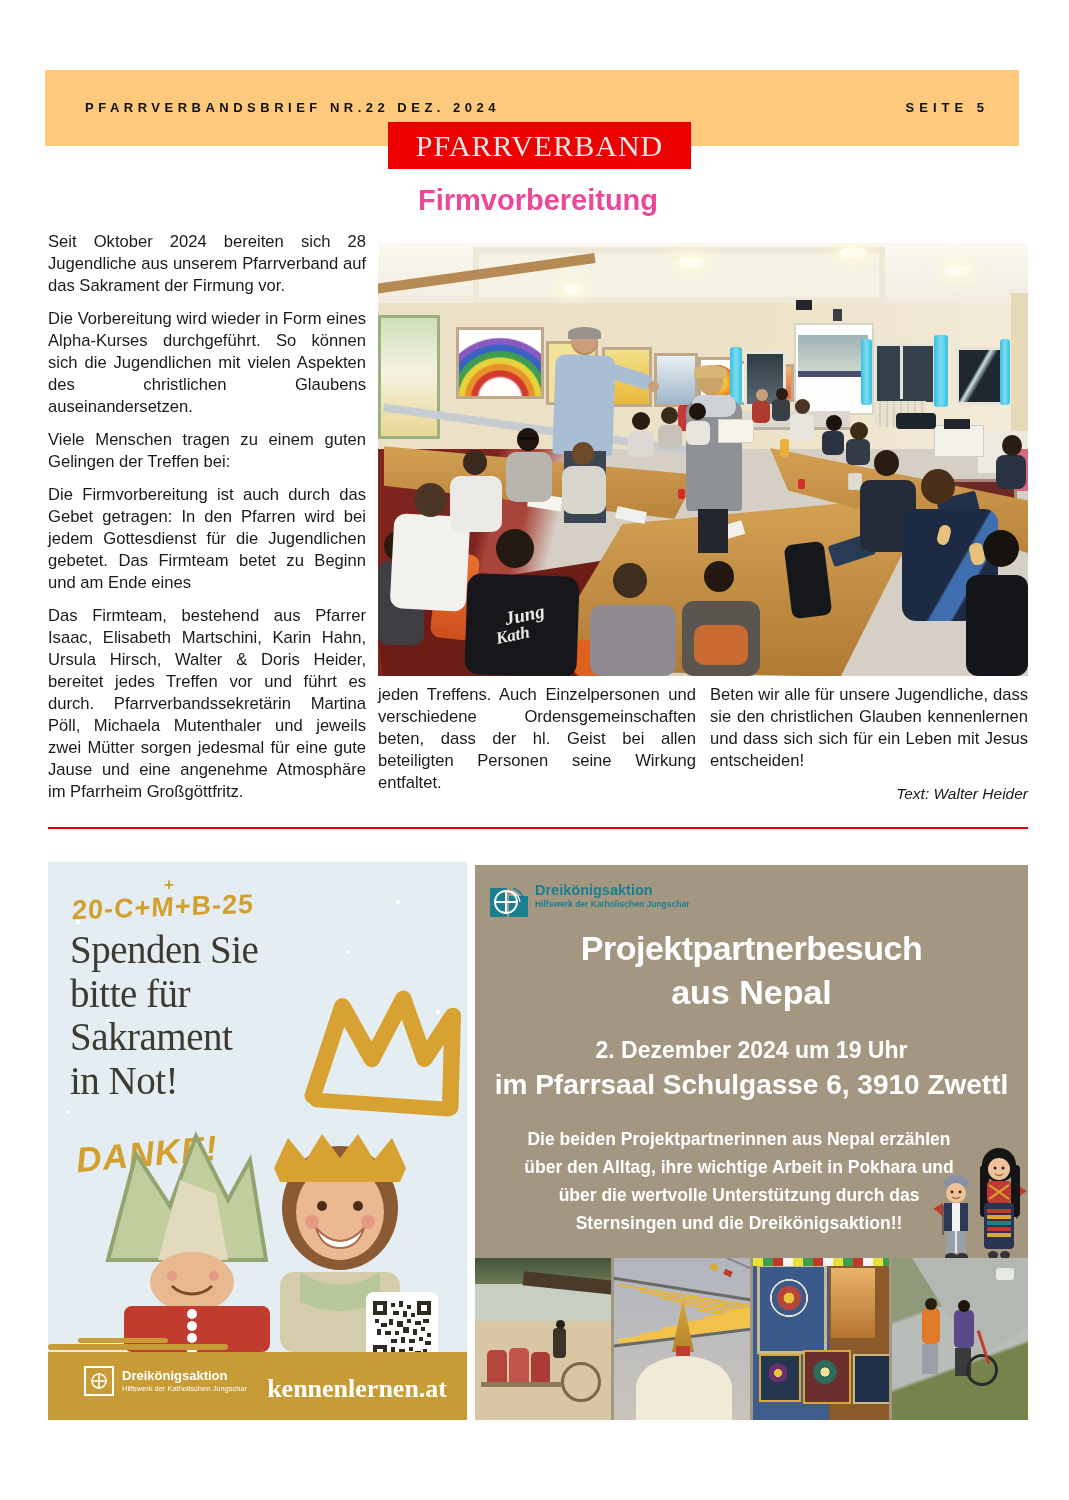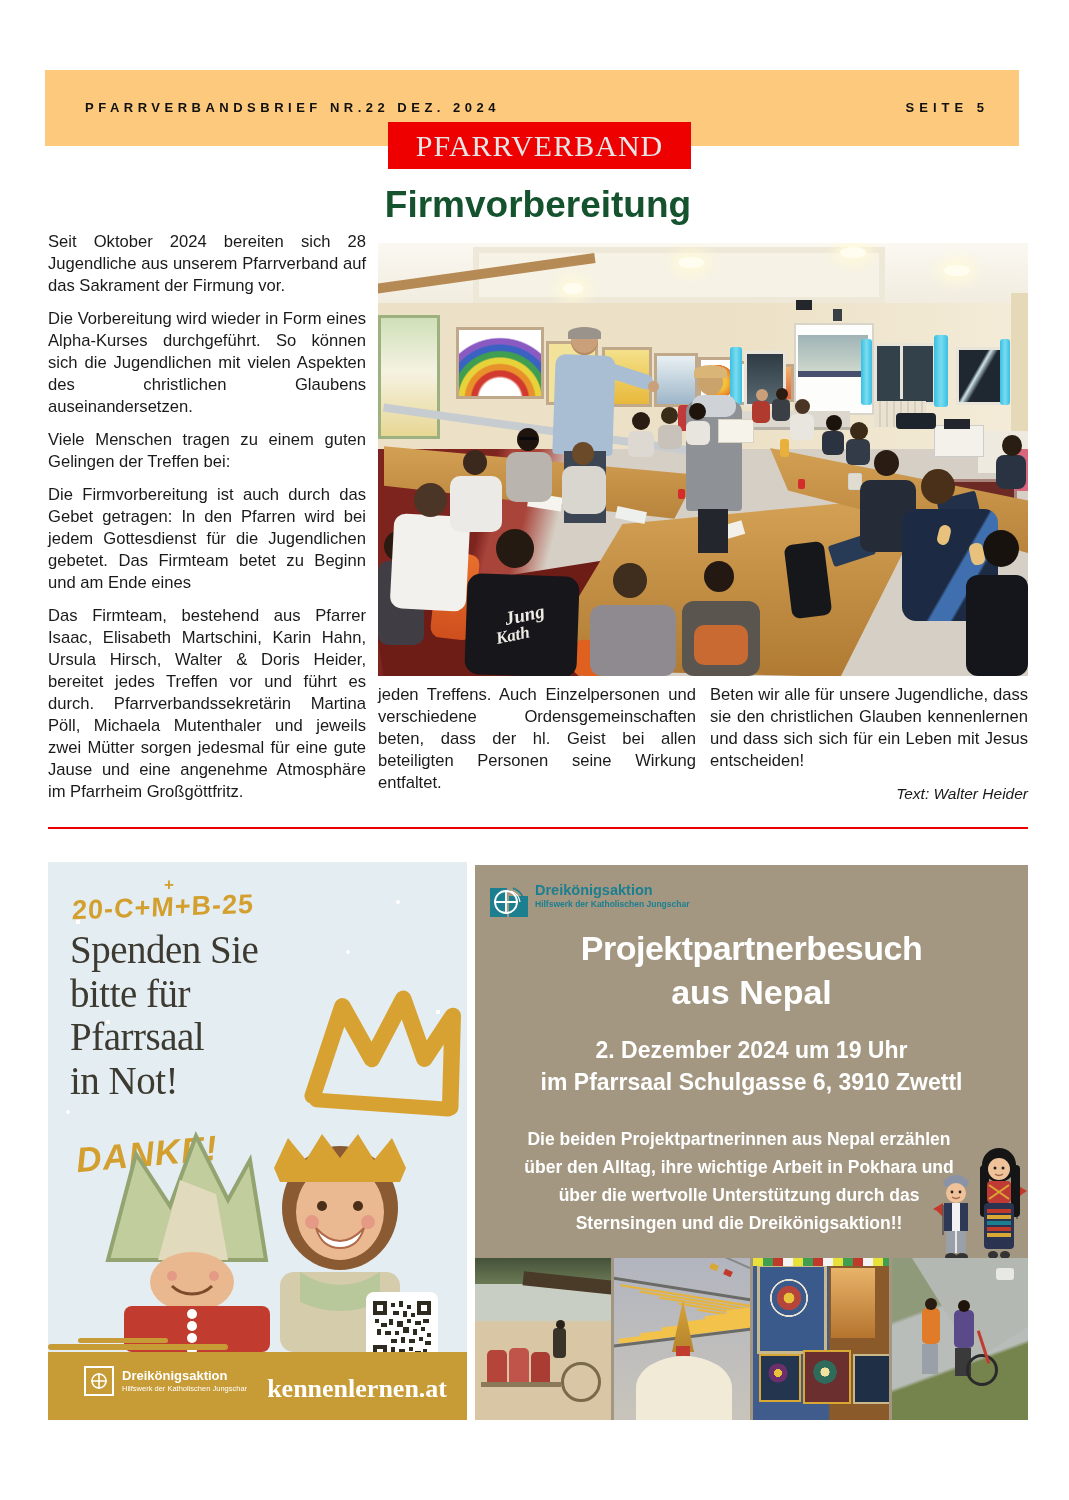--- a/index.html
+++ b/index.html
@@ -7,21 +7,21 @@
           font-family:"Liberation Sans",sans-serif;color:#1a1a1a;margin:0 auto;}
   .abs{position:absolute;}
   
   .band{position:absolute;left:45px;top:70px;width:974px;height:76px;background:#fdc97c;}
   .masthead{position:absolute;left:40px;top:30px;font-size:13px;font-weight:bold;letter-spacing:4.5px;color:#111;}
   .pageno{position:absolute;right:30px;top:30px;font-size:13px;font-weight:bold;letter-spacing:5px;color:#111;}
   .banner{position:absolute;left:388px;top:122px;width:303px;height:47px;background:#ee0000;
           display:flex;align-items:center;justify-content:center;}
   .banner span{font-family:"Liberation Serif",serif;font-size:30px;color:#e5e5e5;letter-spacing:1px;}
   .art-title{position:absolute;left:48px;top:184px;width:980px;text-align:center;
-             font-size:37px;font-weight:bold;color:#14532d;}
+             font-size:29px;font-weight:bold;color:#ec4899;}
   
   .col{position:absolute;width:318px;font-size:16.6px;line-height:22px;text-align:justify;}
   .col p{margin:0 0 11px 0;}
   .col-left{left:48px;top:231px;}
   .col-mid{left:378px;top:684px;}
   .col-right{left:710px;top:684px;}
   .byline{text-align:right;font-style:italic;font-size:15.5px;margin-top:4px;}
   .rule{position:absolute;left:48px;top:827px;width:980px;border-top:2.5px solid #ef0000;}
   
   .ph{position:absolute;left:378px;top:243px;width:650px;height:433px;overflow:hidden;background:#ece1c6;}
@@ -66,21 +66,21 @@
   .qr{position:absolute;left:318px;top:430px;width:72px;height:76px;background:#fff;border-radius:8px;
       display:flex;align-items:center;justify-content:center;}
   .poster-r{position:absolute;left:475px;top:865px;width:553px;height:555px;background:#a39781;overflow:hidden;
             color:#fff;text-align:center;}
   .dka-teal{position:absolute;left:14px;top:18px;display:flex;gap:6px;align-items:flex-start;text-align:left;}
   .dka-teal .tx1{font-size:14.5px;font-weight:bold;color:#1b7f90;line-height:1.1;}
   .dka-teal .tx2{font-size:8.5px;color:#1b7f90;font-weight:bold;}
   .pr-t1{position:absolute;left:0;top:64px;width:553px;font-size:34px;font-weight:800;letter-spacing:-.5px;}
   .pr-t2{position:absolute;left:0;top:108px;width:553px;font-size:34px;font-weight:800;}
   .pr-date{position:absolute;left:0;top:172px;width:553px;font-size:23px;font-weight:800;}
-  .pr-loc{position:absolute;left:0;top:204px;width:553px;font-size:23px;font-weight:800;}
+  .pr-loc{position:absolute;left:0;top:204px;width:553px;font-size:28px;font-weight:800;}
   .pr-body{position:absolute;left:38px;top:260px;width:452px;font-size:17.5px;font-weight:bold;line-height:1.6;}
   .strip{position:absolute;left:0;bottom:0;width:553px;height:162px;display:flex;gap:3px;background:#a39781;}
   .strip>div{position:relative;flex:1;overflow:hidden;}
   .fig{position:absolute;}
   
   .s1{background:linear-gradient(180deg,#c9cec4 0 38%,#d8c6a4 40% 100%);}
   .s2{background:linear-gradient(180deg,#b2b5bf,#c8c4bb);}
   .s3{background:linear-gradient(90deg,#3f5c8d 0 55%,#8a5a2a 57% 100%);}
   .s4{background:linear-gradient(160deg,#8f9a7a 0 30%,#b9bdb9 32% 62%,#74844c 64% 100%);}
 </style>
@@ -253,21 +253,21 @@
   </div>
 
   <div class="rule"></div>
 
   <div class="poster-l">
     <div class="sp-code">20-C+M+B-25</div>
     <div class="sp-cross">+</div>
     <div class="sp-head">
       <div>Spenden Sie</div>
       <div>bitte für</div>
-      <div>Pfarrsaal</div>
+      <div>Sakrament</div>
       <div>in Not!</div>
     </div>
     <div class="sp-danke">DANKE!</div>
 
     <svg class="abs" style="left:252px;top:122px;width:166px;height:136px;transform:rotate(4deg);" viewBox="0 0 170 140">
       <path d="M16,120 L40,26 L74,78 L102,14 L128,74 L154,28 L158,122" fill="none" stroke="#d7a231" stroke-width="17" stroke-linecap="round" stroke-linejoin="round"></path>
       <path d="M20,124 L156,124" stroke="#d7a231" stroke-width="15" stroke-linecap="round" fill="none"></path>
     </svg>
 
     <svg class="abs" style="left:40px;top:238px;width:210px;height:252px;" viewBox="0 0 210 252">

